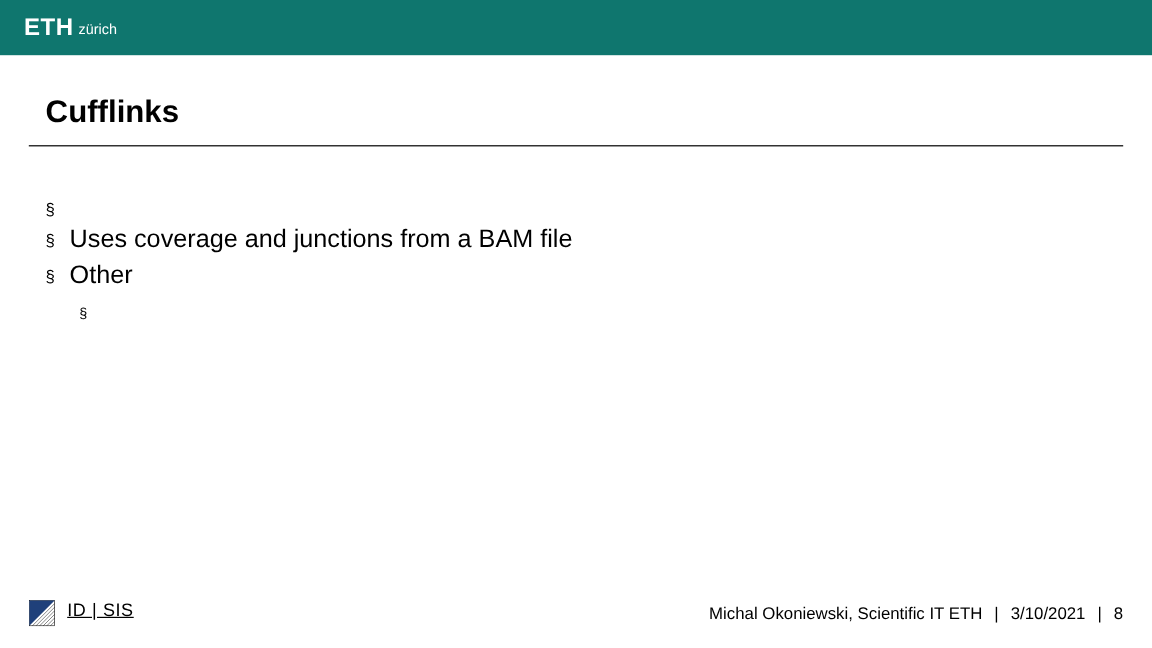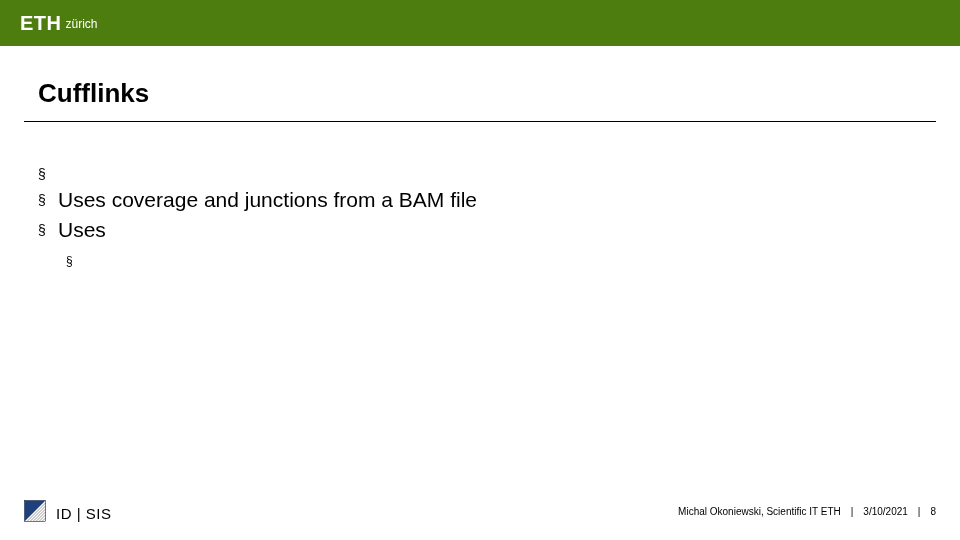--- a/index.html
+++ b/index.html
@@ -1,42 +1,42 @@
 <!DOCTYPE html>
 <html><head>
 <meta charset="utf-8">
 <style>
   * { margin: 0; padding: 0; box-sizing: border-box; }
   html, body { width: 960px; height: 540px; font-family: Arial, Helvetica, sans-serif; background: #fff; color: #000; overflow: hidden; }
   .slide { position: relative; width: 960px; height: 540px; }
 
-  .header-bar { position: absolute; top: 0; left: 0; width: 960px; height: 46px; background: #4d7c0f; }
+  .header-bar { position: absolute; top: 0; left: 0; width: 960px; height: 46px; background: #0f766e; }
   .logo { position: absolute; top: 12px; left: 20px; display: flex; align-items: center; gap: 4px; }
   .logo-mark { color: #fff; font-weight: bold; font-size: 20px; letter-spacing: 0.5px; }
   .logo-sub { color: #fff; font-size: 12px; }
 
   .title-block { position: absolute; top: 46px; left: 0; width: 100%; margin-top: 22px; }
   .title-inner { padding: 10px 38px 6px 38px; }
   .title-text { font-size: 26px; font-weight: bold; color: #000; }
   .title-rule { height: 1px; background: #000; margin: 6px 24px 0 24px; }
 
   .content { position: absolute; top: 160px; left: 38px; right: 38px; }
   .bullets { list-style: none; }
   .bullets > li { display: flex; align-items: flex-start; gap: 10px; font-size: 21px; line-height: 1.35; margin-bottom: 2px; }
   .bullet-mark { width: 10px; flex: 0 0 auto; font-size: 14px; margin-top: 5px; color: #000; }
   .code-line { font-family: "Courier New", Courier, monospace; font-size: 20px; margin: 36px 0 36px 0; }
   .sub-bullets { list-style: none; margin-left: 28px; margin-top: 4px; }
   .sub-bullets > li { display: flex; align-items: flex-start; gap: 10px; font-size: 18px; line-height: 1.4; }
   .sub-bullet-mark { width: 10px; flex: 0 0 auto; font-size: 12px; margin-top: 4px; color: #000; }
 
   .footer { position: absolute; bottom: 18px; left: 0; width: 100%; padding: 0 24px 0 24px; display: flex; align-items: center; justify-content: space-between; }
-  .footer-left { display: flex; align-items: flex-end; gap: 10px; }
+  .footer-left { display: flex; align-items: flex-start; gap: 10px; text-decoration: underline; }
   .canton-mark { width: 22px; height: 22px; display: inline-block; }
   .dept { font-size: 15px; letter-spacing: 0.5px; }
-  .footer-right { display: flex; align-items: center; gap: 6px; font-size: 10px; color: #000; }
+  .footer-right { display: flex; align-items: center; gap: 6px; font-size: 14px; color: #000; }
   .footer-sep { color: #000; margin: 0 4px; }
 
   
   .canton-svg rect.bg { fill: #fff; stroke: #000; stroke-width: 0.5; }
   .canton-svg polygon.blue { fill: #1f407a; }
   .canton-svg line.stripe { stroke: #000; stroke-width: 0.4; }
 </style>
 </head>
 <body>
 
@@ -64,21 +64,21 @@
       <li>
         <span class="bullet-mark">§</span>
         <span>Uses coverage and junctions from a BAM file</span>
       </li>
     </ul>
 
 
     <ul class="bullets">
       <li>
         <span class="bullet-mark">§</span>
-        <span>Uses</span>
+        <span>Other</span>
       </li>
     </ul>
     <ul class="sub-bullets">
       <li>
         <span class="sub-bullet-mark">§</span>
       </li>
     </ul>
   </div>
 
   <div class="footer">

